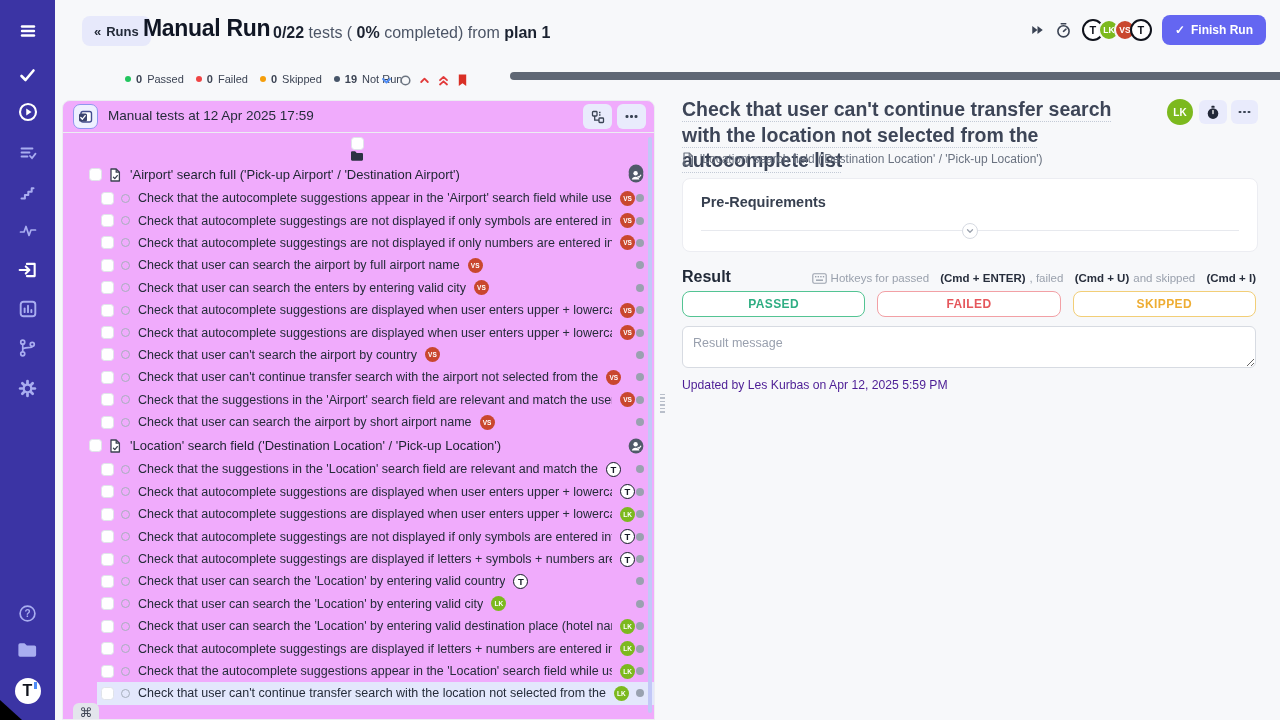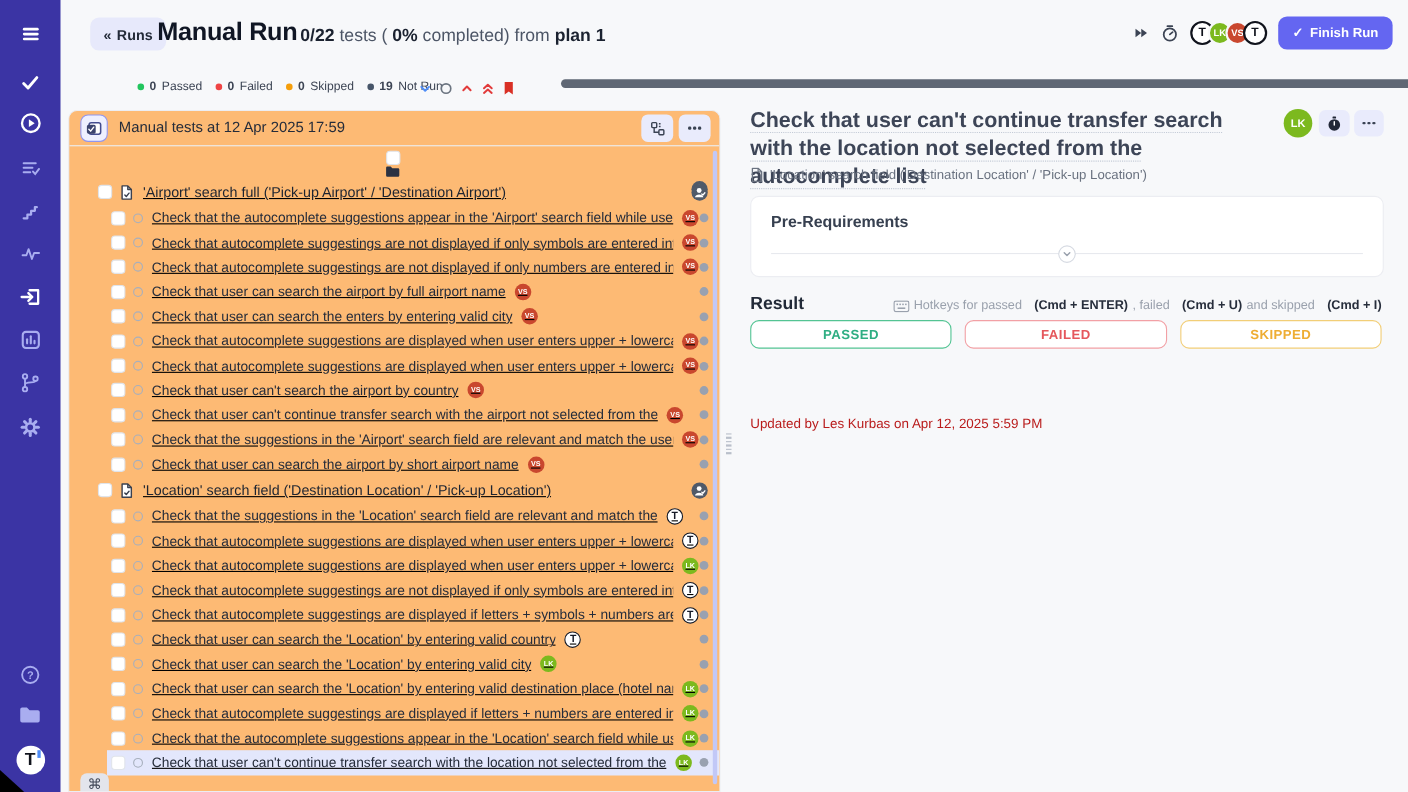--- a/index.html
+++ b/index.html
@@ -30,21 +30,21 @@
   
   #legend { position:absolute; left:70px; top:73px; display:flex; align-items:center; gap:12px; font-size:11px; color:#3c4454; }
   .leg-item { display:flex; align-items:center; gap:5px; }
   .leg-dot { width:6px; height:6px; border-radius:50%; }
   .leg-item b { font-weight:700; }
   #legend-controls { position:absolute; left:325px; top:73px; display:flex; align-items:center; gap:6px; }
   #legend-controls span { display:flex; cursor:pointer; }
   #progressbar { position:absolute; left:455px; top:72px; width:812px; height:8px; border-radius:4px; background:#5f6774; }
 
   
-  #tree-panel { position:absolute; left:62px; top:100px; width:593px; height:620px; background:#fdba74; border:1px solid #ecedf2; border-radius:8px 8px 0 0; overflow:hidden;text-decoration:underline; }
+  #tree-panel { position:absolute; left:62px; top:100px; width:593px; height:620px; background:#f0abfc; border:1px solid #ecedf2; border-radius:8px 8px 0 0; overflow:hidden; }
   #tree-head { position:relative; height:32px; border-bottom:1px solid #eceef2; display:flex; align-items:center; }
   #selectall-btn { position:absolute; left:10px; top:3px; width:25px; height:25px; background:#eef0ff; border:1.5px solid #9095ee; border-radius:7px; display:flex; align-items:center; justify-content:center; cursor:pointer; }
   #tree-title { position:absolute; left:45px; top:7px; font-size:13.5px; font-weight:500; color:#252c3a; }
   #tree-head-btns { position:absolute; right:8px; top:3px; display:flex; gap:5px; }
   .mini-btn { width:29px; height:25px; background:#e9ebfc; border:none; border-radius:6px; display:flex; align-items:center; justify-content:center; cursor:pointer; color:#3a4354; }
   .dots3 { width:2.5px; height:2.5px; border-radius:50%; background:#3a4354; box-shadow:-4.5px 0 0 #3a4354, 4.5px 0 0 #3a4354; }
 
   #tree-rows { position:relative; padding-top:4px; }
   .row { display:flex; align-items:center; padding-right:10px; position:relative; cursor:pointer; }
   .row.t-folder, .row.t-file { height:25px; }
@@ -84,21 +84,21 @@
   #prereq-divider { position:absolute; left:18px; right:18px; top:51px; height:1px; background:#e7e9ee; }
   #prereq-toggle { position:absolute; left:50%; top:44px; margin-left:-8px; width:16px; height:16px; background:#fff; border:1px solid #d6dae2; border-radius:50%; display:flex; align-items:center; justify-content:center; cursor:pointer; }
 
   #result-label { position:absolute; left:14px; top:176px; font-size:16px; font-weight:700; color:#222a38; }
   #hotkeys { position:absolute; right:24px; top:180px; font-size:11.5px; color:#9aa1ad; display:flex; align-items:center; gap:4px; }
   #hotkeys b { color:#272e3c; font-weight:700; }
   #status-btns { position:absolute; left:14px; top:199px; right:24px; display:flex; gap:12px; }
   .status-btn { flex:1; height:26px; background:#fff; border:1.5px solid; border-radius:8px; font-family:inherit; font-size:12px; font-weight:700; letter-spacing:0.4px; cursor:pointer; }
   #result-msg { position:absolute; left:14px; top:234px; width:574px; height:42px; border:1px solid #d7dbe2; border-radius:6px; font-family:inherit; font-size:12.5px; color:#2b3240; padding:9px 10px; resize:both; background:#fff; }
   #result-msg::placeholder { color:#99a0ae; }
-  #updated-line { position:absolute; left:14px; top:286px; font-size:12.2px; color:#b91c1c; }
+  #updated-line { position:absolute; left:14px; top:286px; font-size:12.2px; color:#4c1d95; }
 
   #cursor { position:absolute; left:0; bottom:0; width:0; height:0; border-left:22px solid #000; border-top:20px solid transparent; z-index:9; }
 </style>
 </head>
 <body>
 
 <div id="app">
 
   <nav id="sidebar" style="background: rgb(59, 52, 164);">
     <span class="side-icon bright" style="top:14px">
@@ -594,17 +594,18 @@
         </svg>
       <span>Hotkeys for passed</span>&nbsp;<b>(Cmd + ENTER)</b>
       <span>, failed</span>&nbsp;<b>(Cmd + U)</b>
       <span>and skipped</span>&nbsp;<b>(Cmd + I)</b>
     </div>
     <div id="status-btns">
       <button class="status-btn" style="color: rgb(47, 174, 131); border-color: rgb(83, 196, 147);">PASSED</button>
       <button class="status-btn" style="color: rgb(229, 87, 92); border-color: rgb(242, 160, 165);">FAILED</button>
       <button class="status-btn" style="color: rgb(238, 173, 51); border-color: rgb(242, 206, 119);">SKIPPED</button>
     </div>
+    <textarea id="result-msg" placeholder="Result message" style=""></textarea>
     <div id="updated-line">Updated by Les Kurbas on Apr 12, 2025 5:59 PM</div>
   </section>
 
   <div id="cursor"></div>
 </div>
 
 </body></html>

